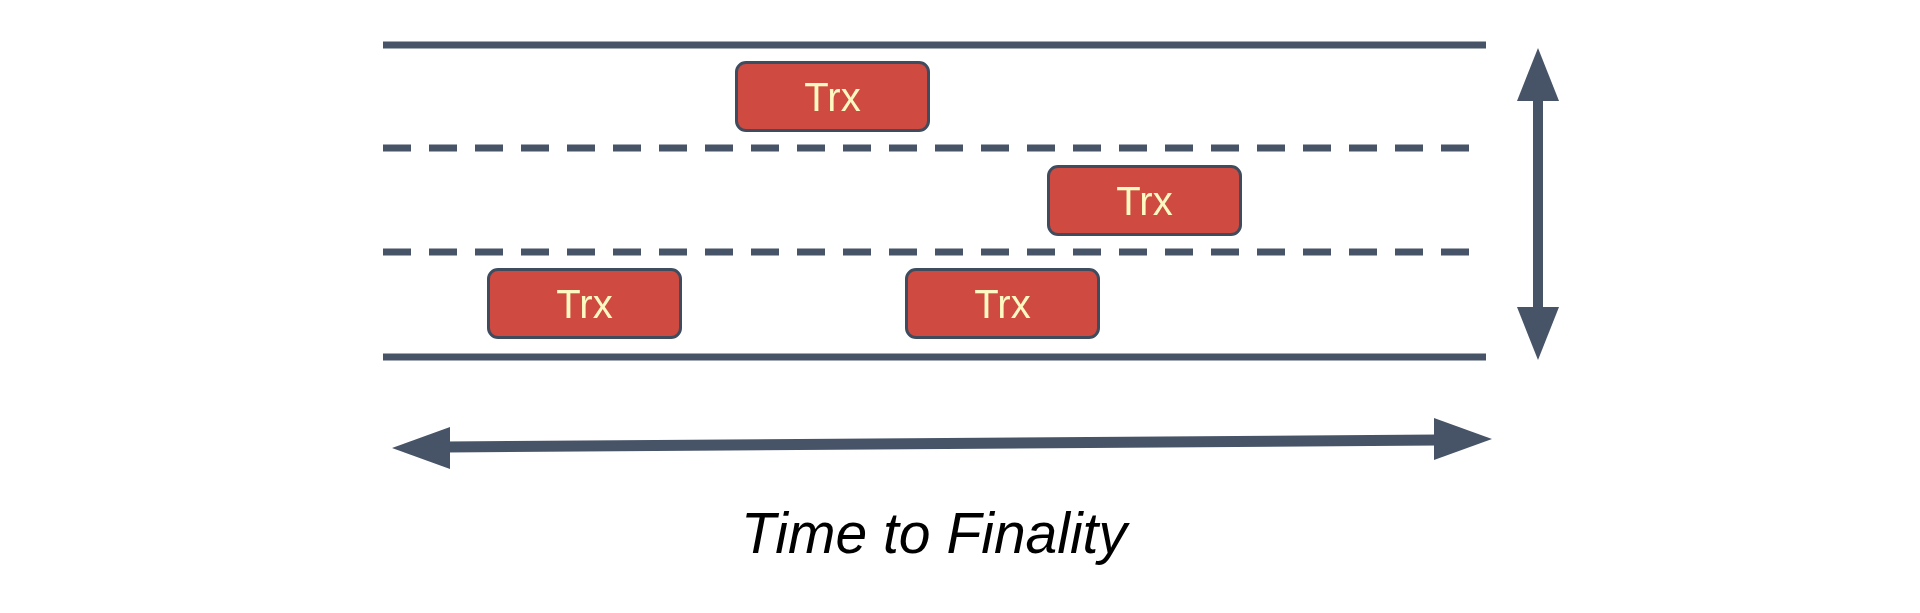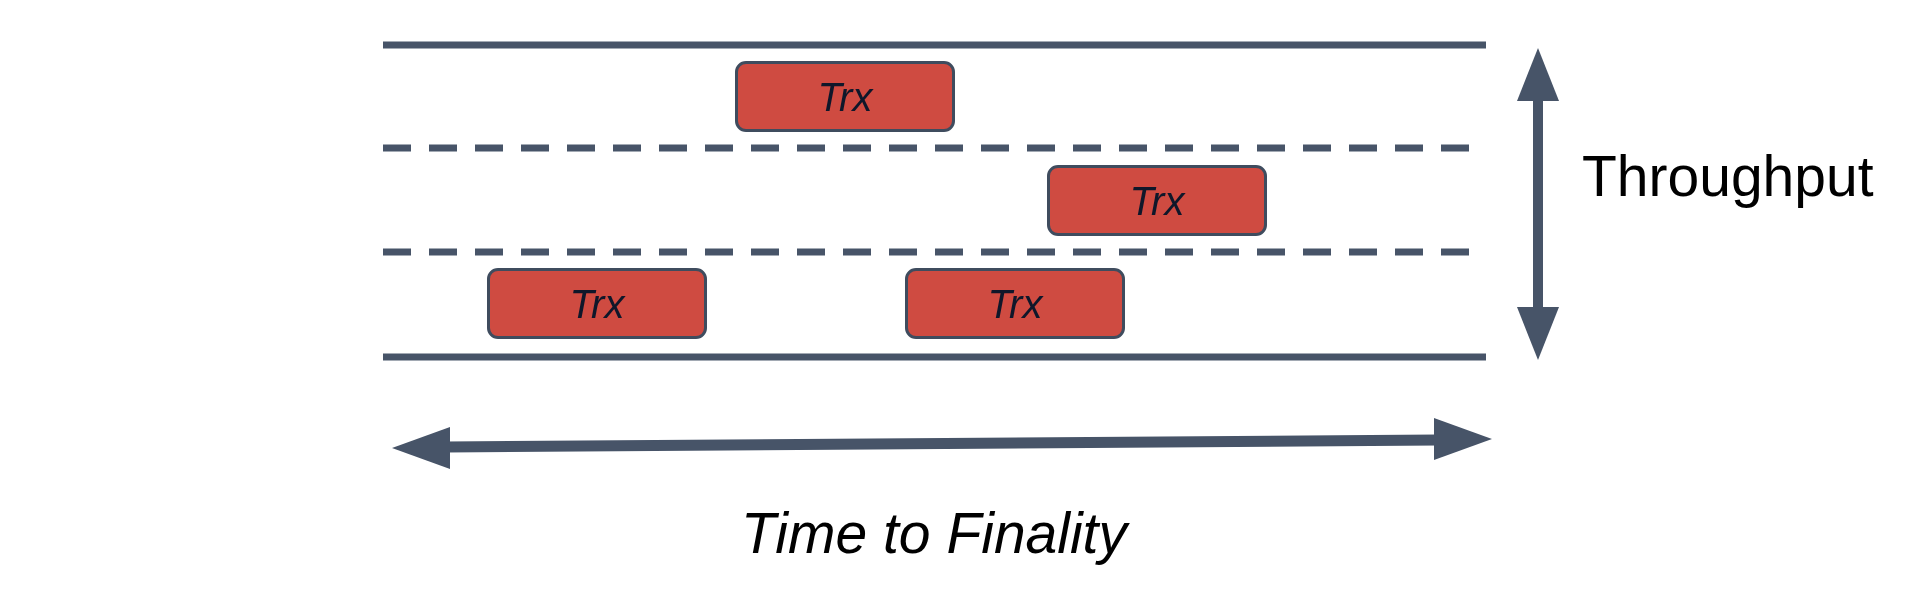--- a/index.html
+++ b/index.html
@@ -17,33 +17,32 @@
   }
   .diagram-svg {
     position: absolute;
     left: 0;
     top: 0;
     width: 1920px;
     height: 613px;
   }
   .trx-box {
     position: absolute;
-    width: 220px;
+    width: 195px;
     height: 71px;
     box-sizing: border-box;
     background: #cf4b41;
     border: 3px solid #3f4c5e;
     border-radius: 11px;
     display: flex;
     align-items: center;
     justify-content: center;
-    color: #0f172a;
+    color: #fef9c3;
     font-size: 40px;
     line-height: 1;
-    font-style: italic;
   }
   .trx-box-1 { left: 735px;  top: 61px;  }
   .trx-box-2 { left: 1047px; top: 165px; }
   .trx-box-3 { left: 487px;  top: 268px; }
   .trx-box-4 { left: 905px;  top: 268px; }
   .axis-label {
     position: absolute;
     color: #000000;
     font-size: 57px;
     line-height: 1;
@@ -92,16 +91,15 @@
   <div class="trx-box trx-box-2">
     <span>Trx</span>
   </div>
   <div class="trx-box trx-box-3">
     <span>Trx</span>
   </div>
   <div class="trx-box trx-box-4">
     <span>Trx</span>
   </div>
 
-  <div class="axis-label label-throughput">Throughput</div>
   <div class="axis-label label-finality">Time to Finality</div>
 
 </div>
 
 </body></html>

